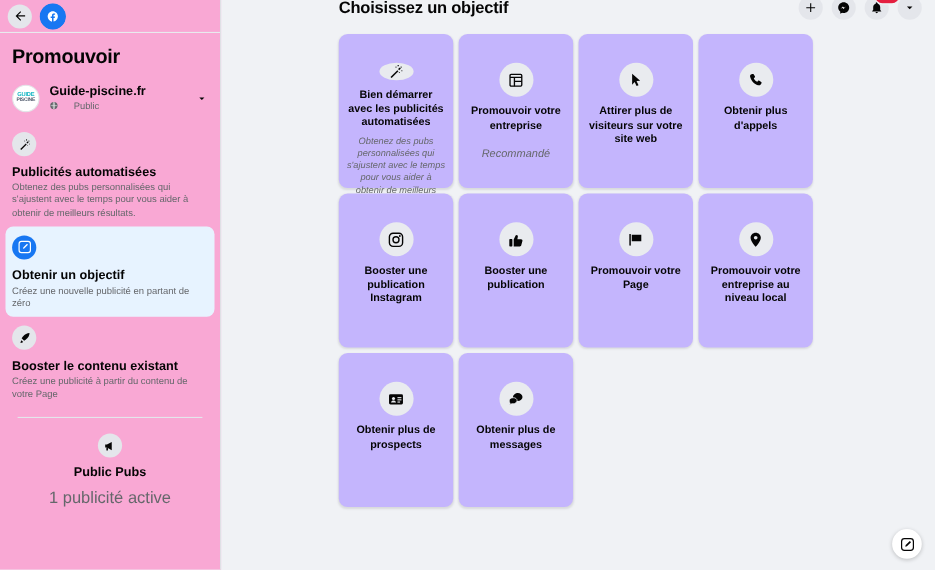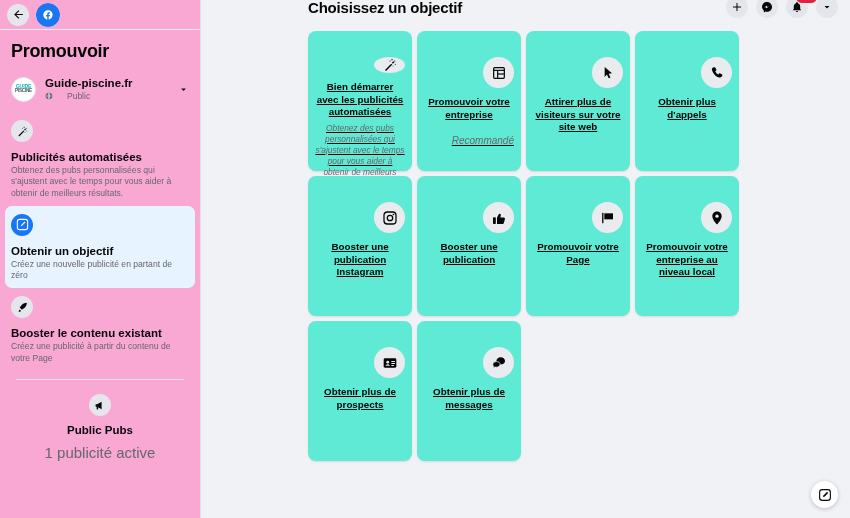--- a/index.html
+++ b/index.html
@@ -104,26 +104,25 @@
     border: 1.5px solid #f0f2f5;
   }
 
   .grid {
     display: grid;
     grid-template-columns: repeat(4, 104px);
     gap: 5px;
     padding: 1px 0 0 107px;
   }
   .card {
-    background: #5eead4; border-radius: 8px;
+    background: #c4b5fd; border-radius: 8px;
     height: 140px; padding: 10px 7px 8px 7px;
-    display: flex; flex-direction: column; align-items: flex-end;
+    display: flex; flex-direction: column; align-items: center;
     cursor: pointer;
     box-shadow: 0 1px 2px rgba(0,0,0,0.10);
-    text-decoration: underline;
   }
   .card-ico {
     width: 31px; height: 31px; border-radius: 50%;
     background: #e9ebef; display: flex; align-items: center;
     justify-content: center; margin: 16px 0 8px 0;
   }
   .card-ico svg { width: 16px; height: 16px; }
   .card-title {
     font-size: 9.8px; font-weight: bold; text-align: center;
     line-height: 12.5px; color: #050505;

